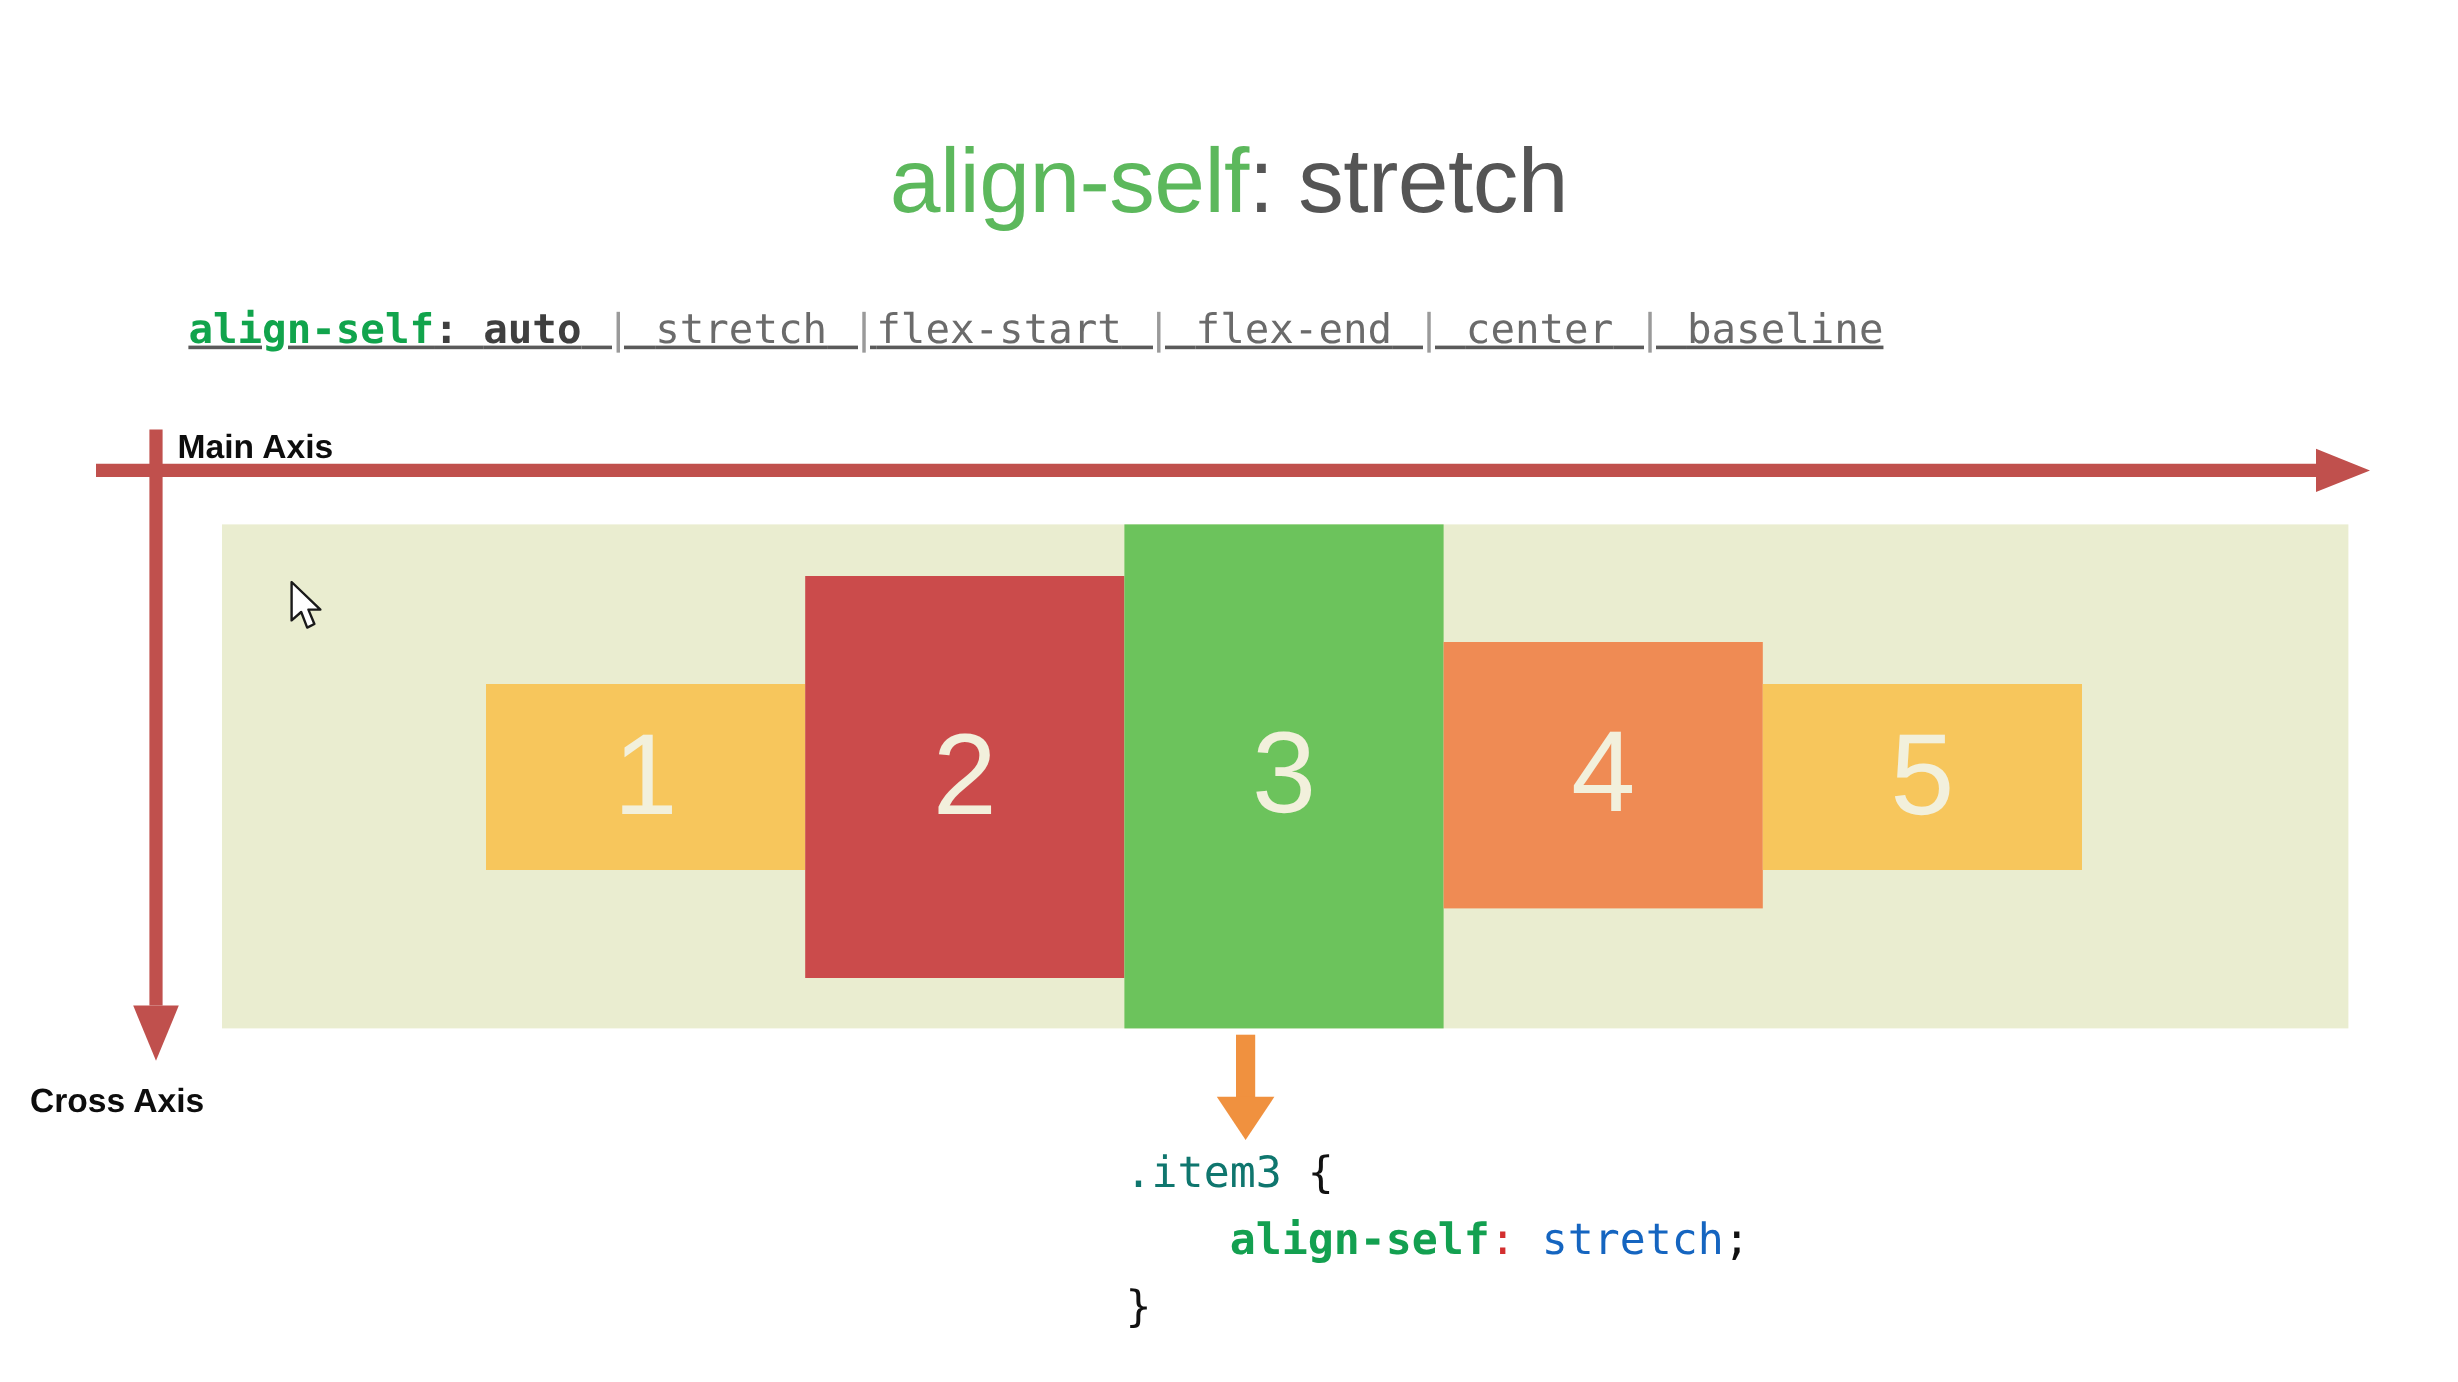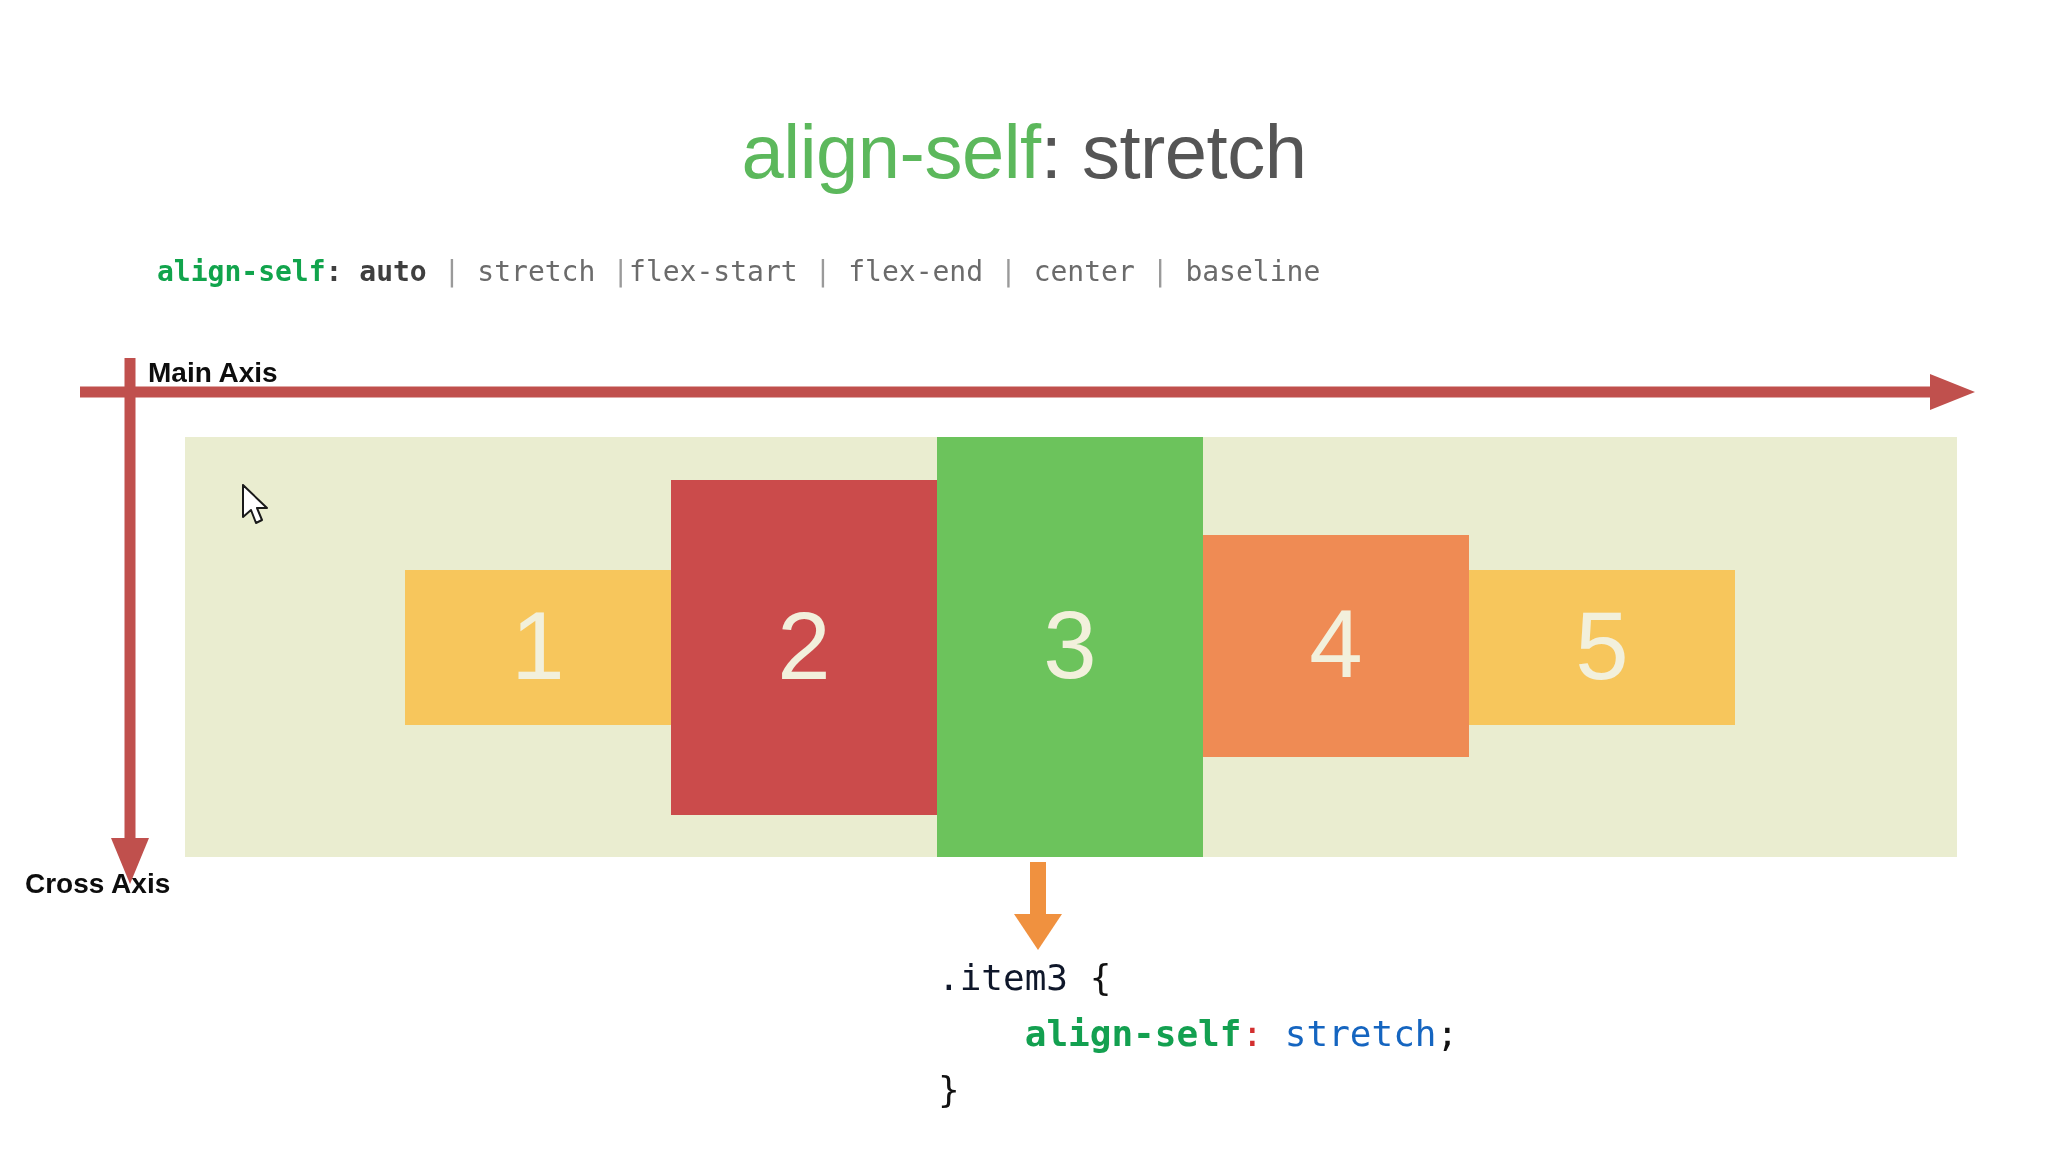--- a/index.html
+++ b/index.html
@@ -34,42 +34,43 @@
   }
   #title .prop   { color: #5CB85C; }
   #title .rest   { color: #555555; }
 
   
   #syntax {
     position: absolute;
     top: 255px;
     left: 157px;
     font-family: "DejaVu Sans Mono", "Liberation Mono", monospace;
-    font-size: 28px;
+    font-size: 34px;
     white-space: pre;
     color: #5a5a5a;
     letter-spacing: 0px;
+    text-decoration: underline;
   }
   #syntax .kw { color: #11a44c; font-weight: bold; }
   #syntax .colon { color: #3f3f3f; font-weight: bold; }
   #syntax .val-strong { color: #3f3f3f; font-weight: bold; }
   #syntax .val { color: #6b6b6b; }
   #syntax .bar { color: #9a9a9a; }
 
   
   .axis-label {
     position: absolute;
     font-size: 28px;
     font-weight: bold;
     color: #0d0d0d;
     white-space: nowrap;
     margin-top: 12px;
   }
   #main-axis-label  { top: 345px; left: 148px; }
-  #cross-axis-label { top: 856px; left: 25px; }
+  #cross-axis-label { top: 890px; left: 25px; }
 
   
   #axes {
     position: absolute;
     top: 0; left: 0;
     width: 2048px; height: 1152px;
     pointer-events: none;
   }
 
   
@@ -116,21 +117,21 @@
   #code-block {
     position: absolute;
     left: 938px;
     top: 950px;
     font-family: "DejaVu Sans Mono", "Liberation Mono", monospace;
     font-size: 36px;
     line-height: 1.55;
     white-space: pre;
     color: #111111;
   }
-  #code-block .selector  { color: #0f172a; }
+  #code-block .selector  { color: #0f766e; }
   #code-block .brace     { color: #111111; }
   #code-block .prop      { color: #13A050; font-weight: bold; }
   #code-block .pcolon    { color: #D32F2F; }
   #code-block .value     { color: #1565C0; }
   #code-block .semi      { color: #111111; }
 
   
   #cursor {
     position: absolute;
     left: 241px;

